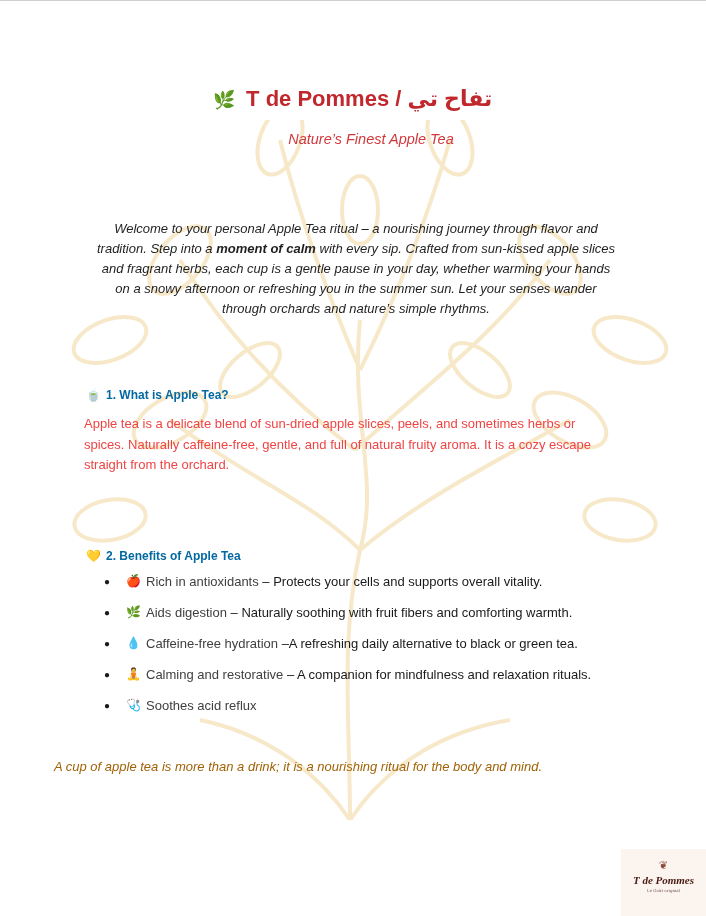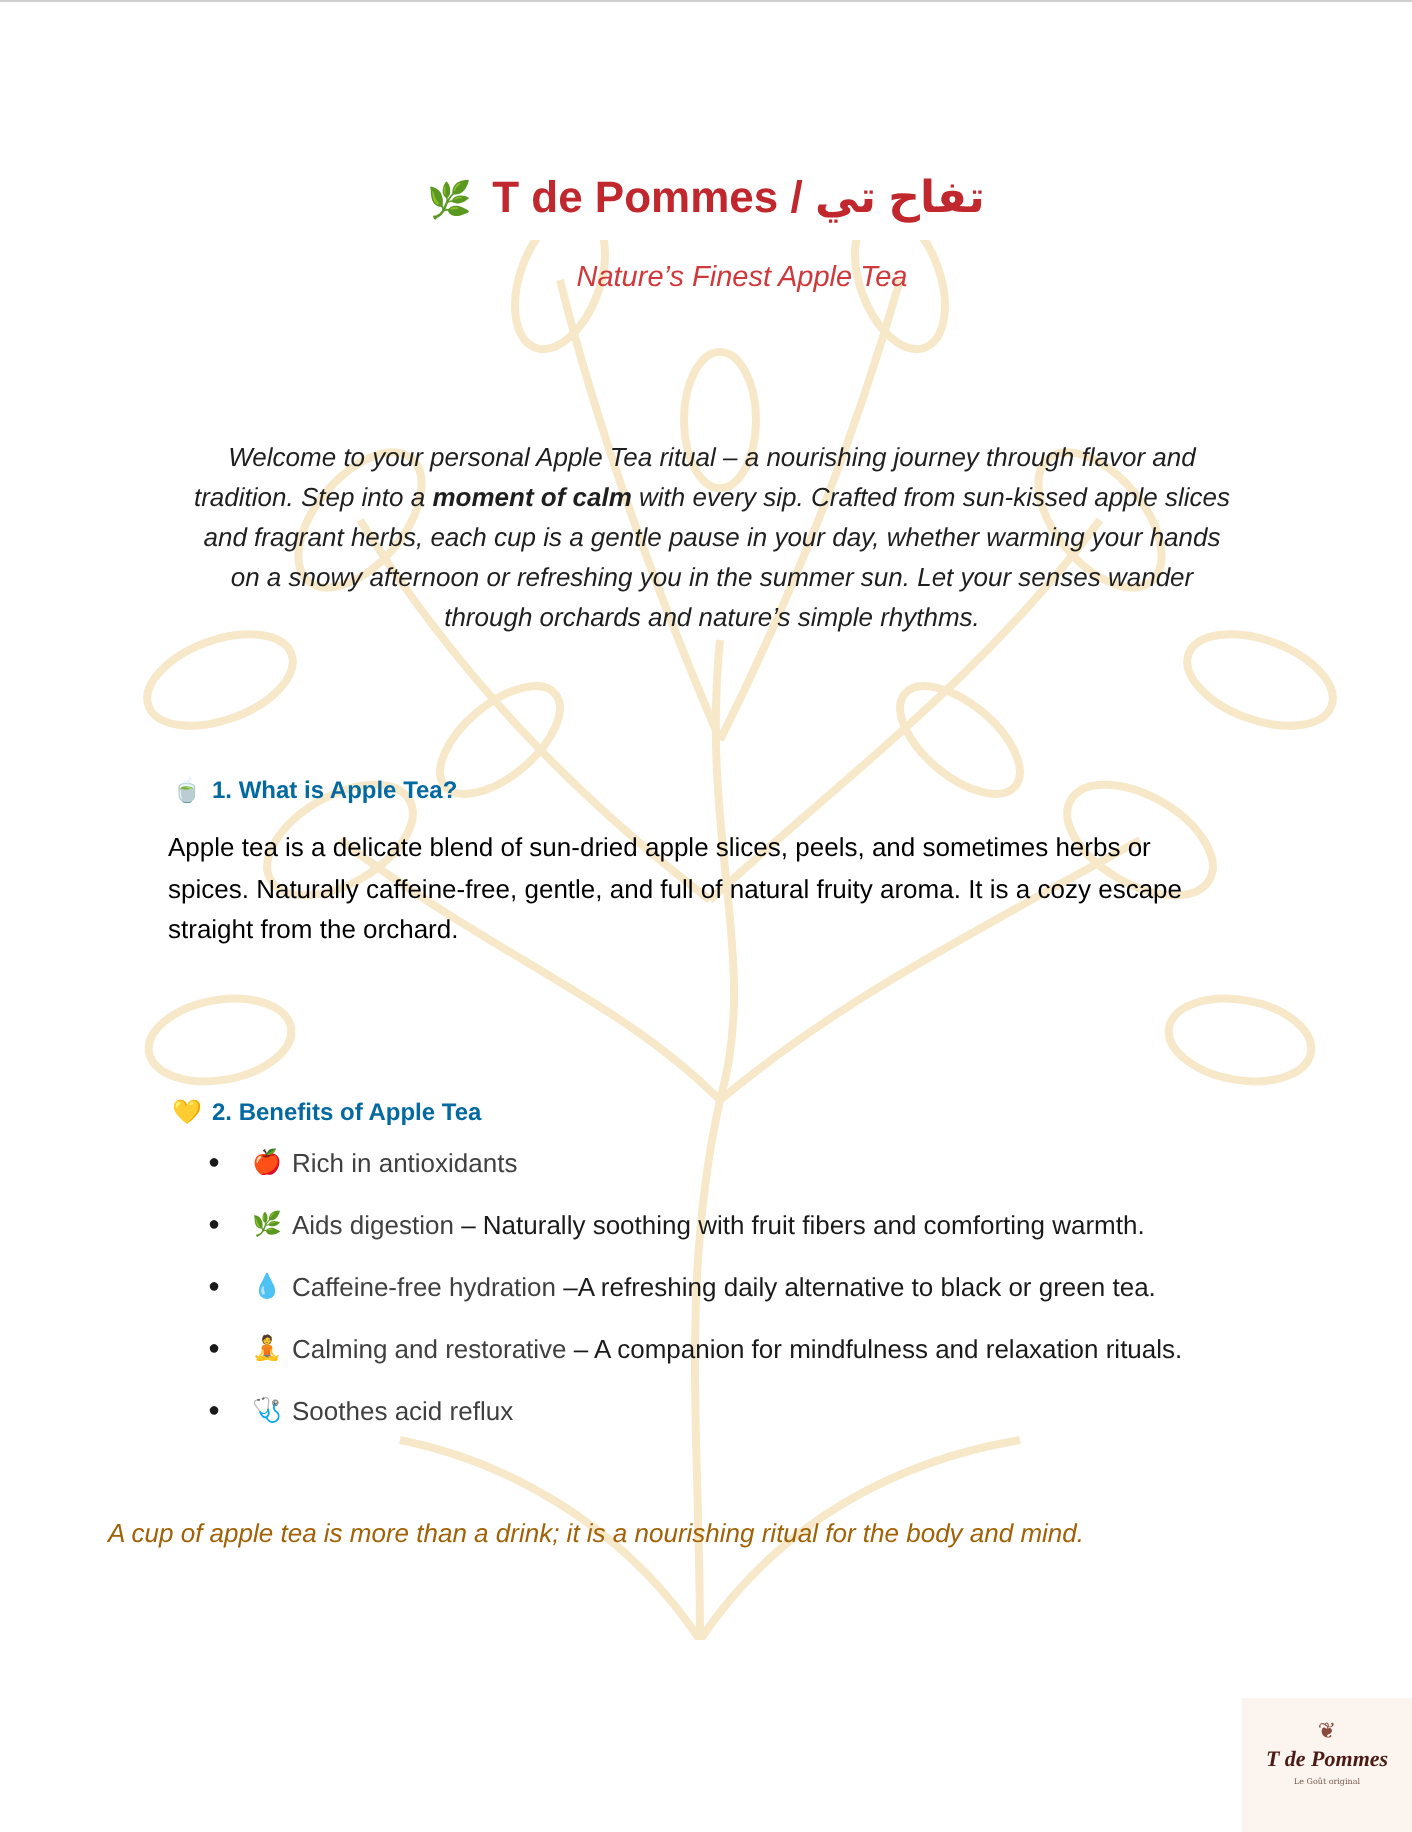--- a/index.html
+++ b/index.html
@@ -24,21 +24,21 @@
   .intro {
     position: absolute; top: 219px; left: 96px; width: 520px; text-align: center;
     font-size: 13px; font-style: italic; line-height: 20px; color: #1f1f1f;
   }
   .intro b { font-weight: bold; }
   .h2 {
     position: absolute; left: 86px; font-size: 12px; font-weight: bold; color: #0369a1;
   }
   .h2 .ico { display: inline-block; width: 16px; margin-right: 4px; }
   .para {
-    position: absolute; left: 84px; width: 530px; font-size: 13px; line-height: 20.5px; color: #000000;
+    position: absolute; left: 84px; width: 530px; font-size: 13px; line-height: 20.5px; color: #ef4444;
   }
   .tip { font-style: italic; }
   ul.benefits { position: absolute; left: 104px; top: 574px; margin: 0; padding: 0; list-style: none; width: 520px; }
   ul.benefits li { height: 31px; font-size: 13px; display: flex; align-items: flex-start; }
   .bullet { width: 22px; font-size: 10px; padding-top: 2px; }
   .bico { width: 20px; display: inline-block; font-size: 12px; }
   .blabel { color: #404040; }
   .bdesc { color: #1a1a1a; white-space: pre; }
   .closing {
     position: absolute; top: 759px; left: 0; width: 596px; text-align: center;
@@ -104,20 +104,21 @@
 
   <div class="h2" style="top:512px;margin-top:37px;">
     <span class="ico">💛</span><span>2. Benefits of Apple Tea</span>
   </div>
 
   <ul class="benefits">
     <li>
       <span class="bullet">●</span>
       <span class="bico">🍎</span>
       <span class="blabel">Rich in antioxidants</span>
+        <span class="bdesc"> – Protects your cells and supports overall vitality.</span>
     </li>
     <li>
       <span class="bullet">●</span>
       <span class="bico">🌿</span>
       <span class="blabel">Aids digestion</span>
         <span class="bdesc"> – Naturally soothing with fruit fibers and comforting warmth.</span>
     </li>
     <li>
       <span class="bullet">●</span>
       <span class="bico">💧</span>

